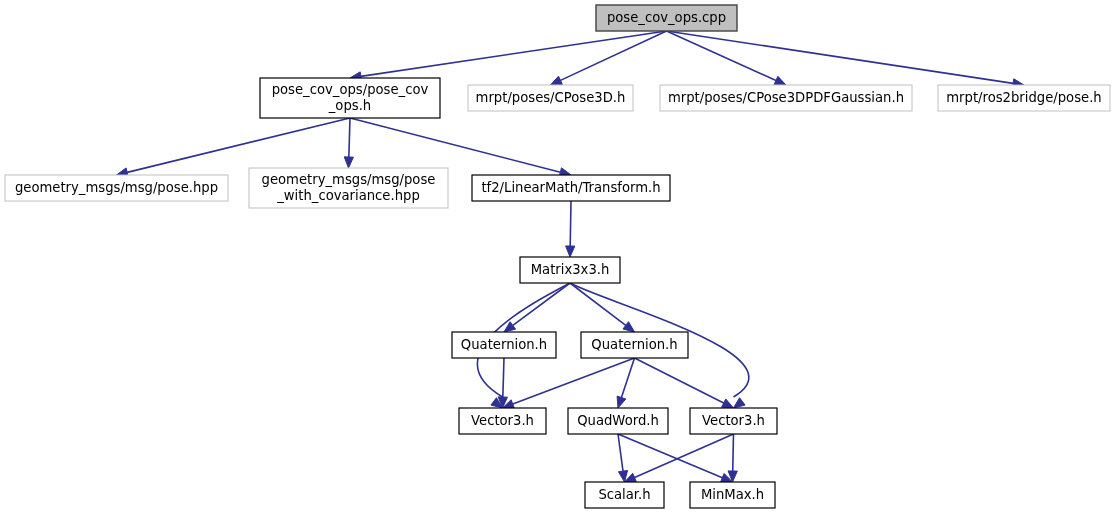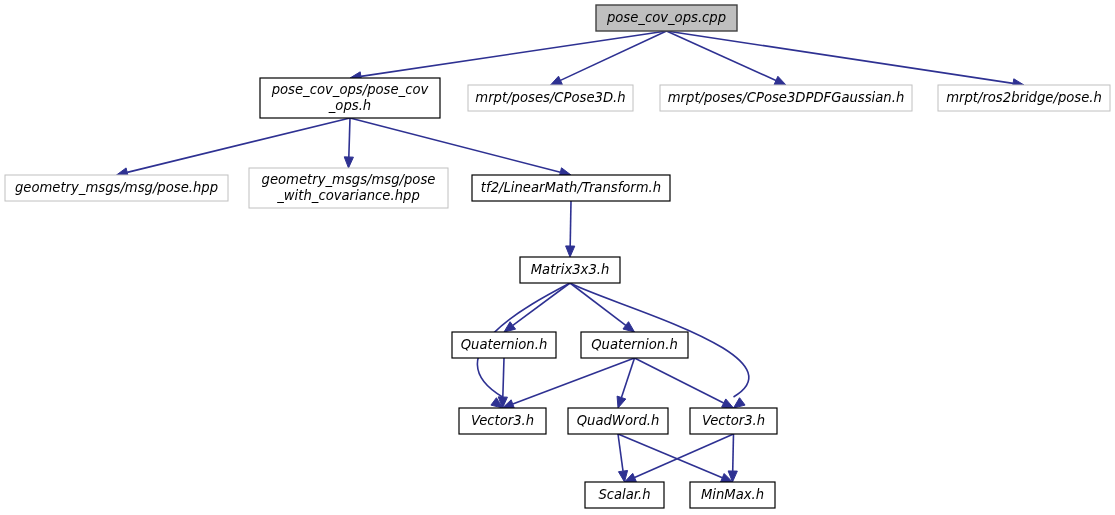--- a/index.html
+++ b/index.html
@@ -10,21 +10,20 @@
   body {
     width: 1115px;
     height: 515px;
     font-family: "DejaVu Sans", "Liberation Sans", sans-serif;
     overflow: hidden;
   }
   #graph-root {
     position: relative;
     width: 1003px;
     height: 515px;
-    font-style: italic;
   }
   svg#dep-graph {
     display: block;
     width: 1115px;
     height: 515px;
   }
   .node-box {
     fill: #ffffff;
     stroke: #c0c0c0;
     stroke-width: 1;

